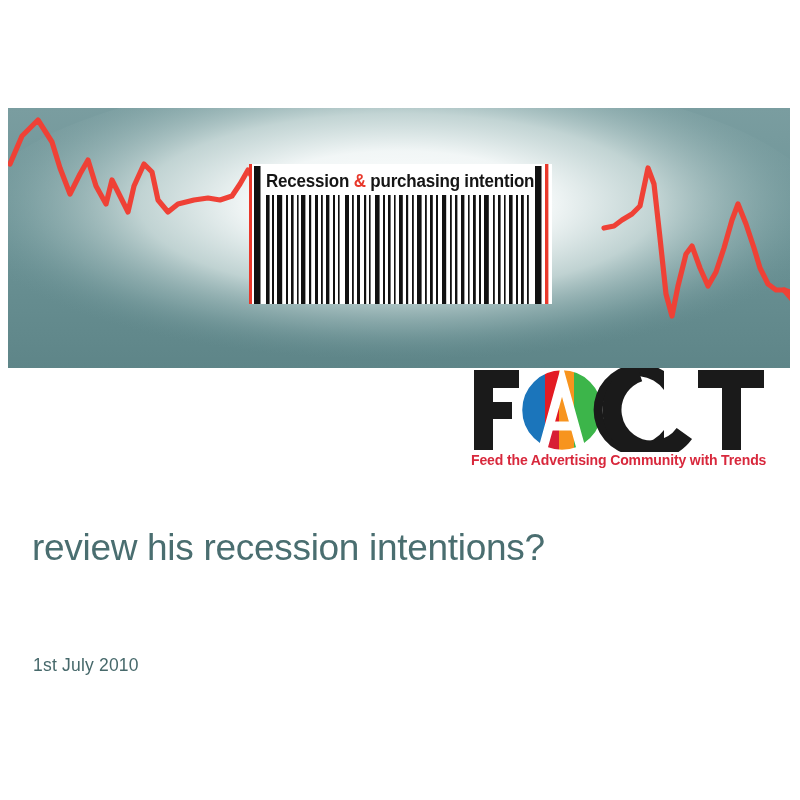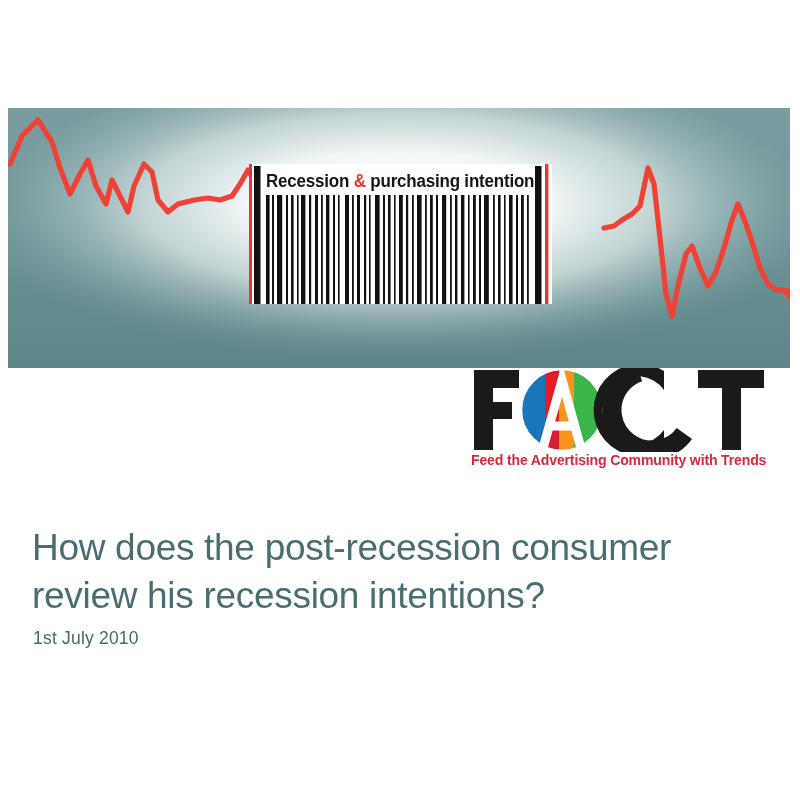--- a/index.html
+++ b/index.html
@@ -99,21 +99,21 @@
     color: #4a6e70;
     font-weight: normal;
     letter-spacing: -0.3px;
     margin: 0;
   }
   .headline-line { display: block; white-space: nowrap; }
 
   .subdate {
     position: absolute;
     left: 33px;
-    top: 628px;
+    top: 655px;
     font-family: "Liberation Sans", sans-serif;
     font-size: 17.5px;
     color: #47696b;
     letter-spacing: 0.2px;
     white-space: nowrap;
   }
 </style>
 </head>
 <body>
 
@@ -247,19 +247,18 @@
       <g fill="#1a1a1a">
         <rect x="230" y="2" width="66" height="18"></rect>
         <rect x="254" y="2" width="19" height="80"></rect>
       </g>
     </svg>
 
     <div class="logo-tagline">Feed the Advertising Community with Trends</div>
   </div>
 
   <h1 class="headline">
-    <span class="headline-line">How does the post-recession consumer</span>
     <span class="headline-line">review his recession intentions?</span>
   </h1>
 
   <div class="subdate">1st July 2010</div>
 
 </div>
 
 </body></html>

